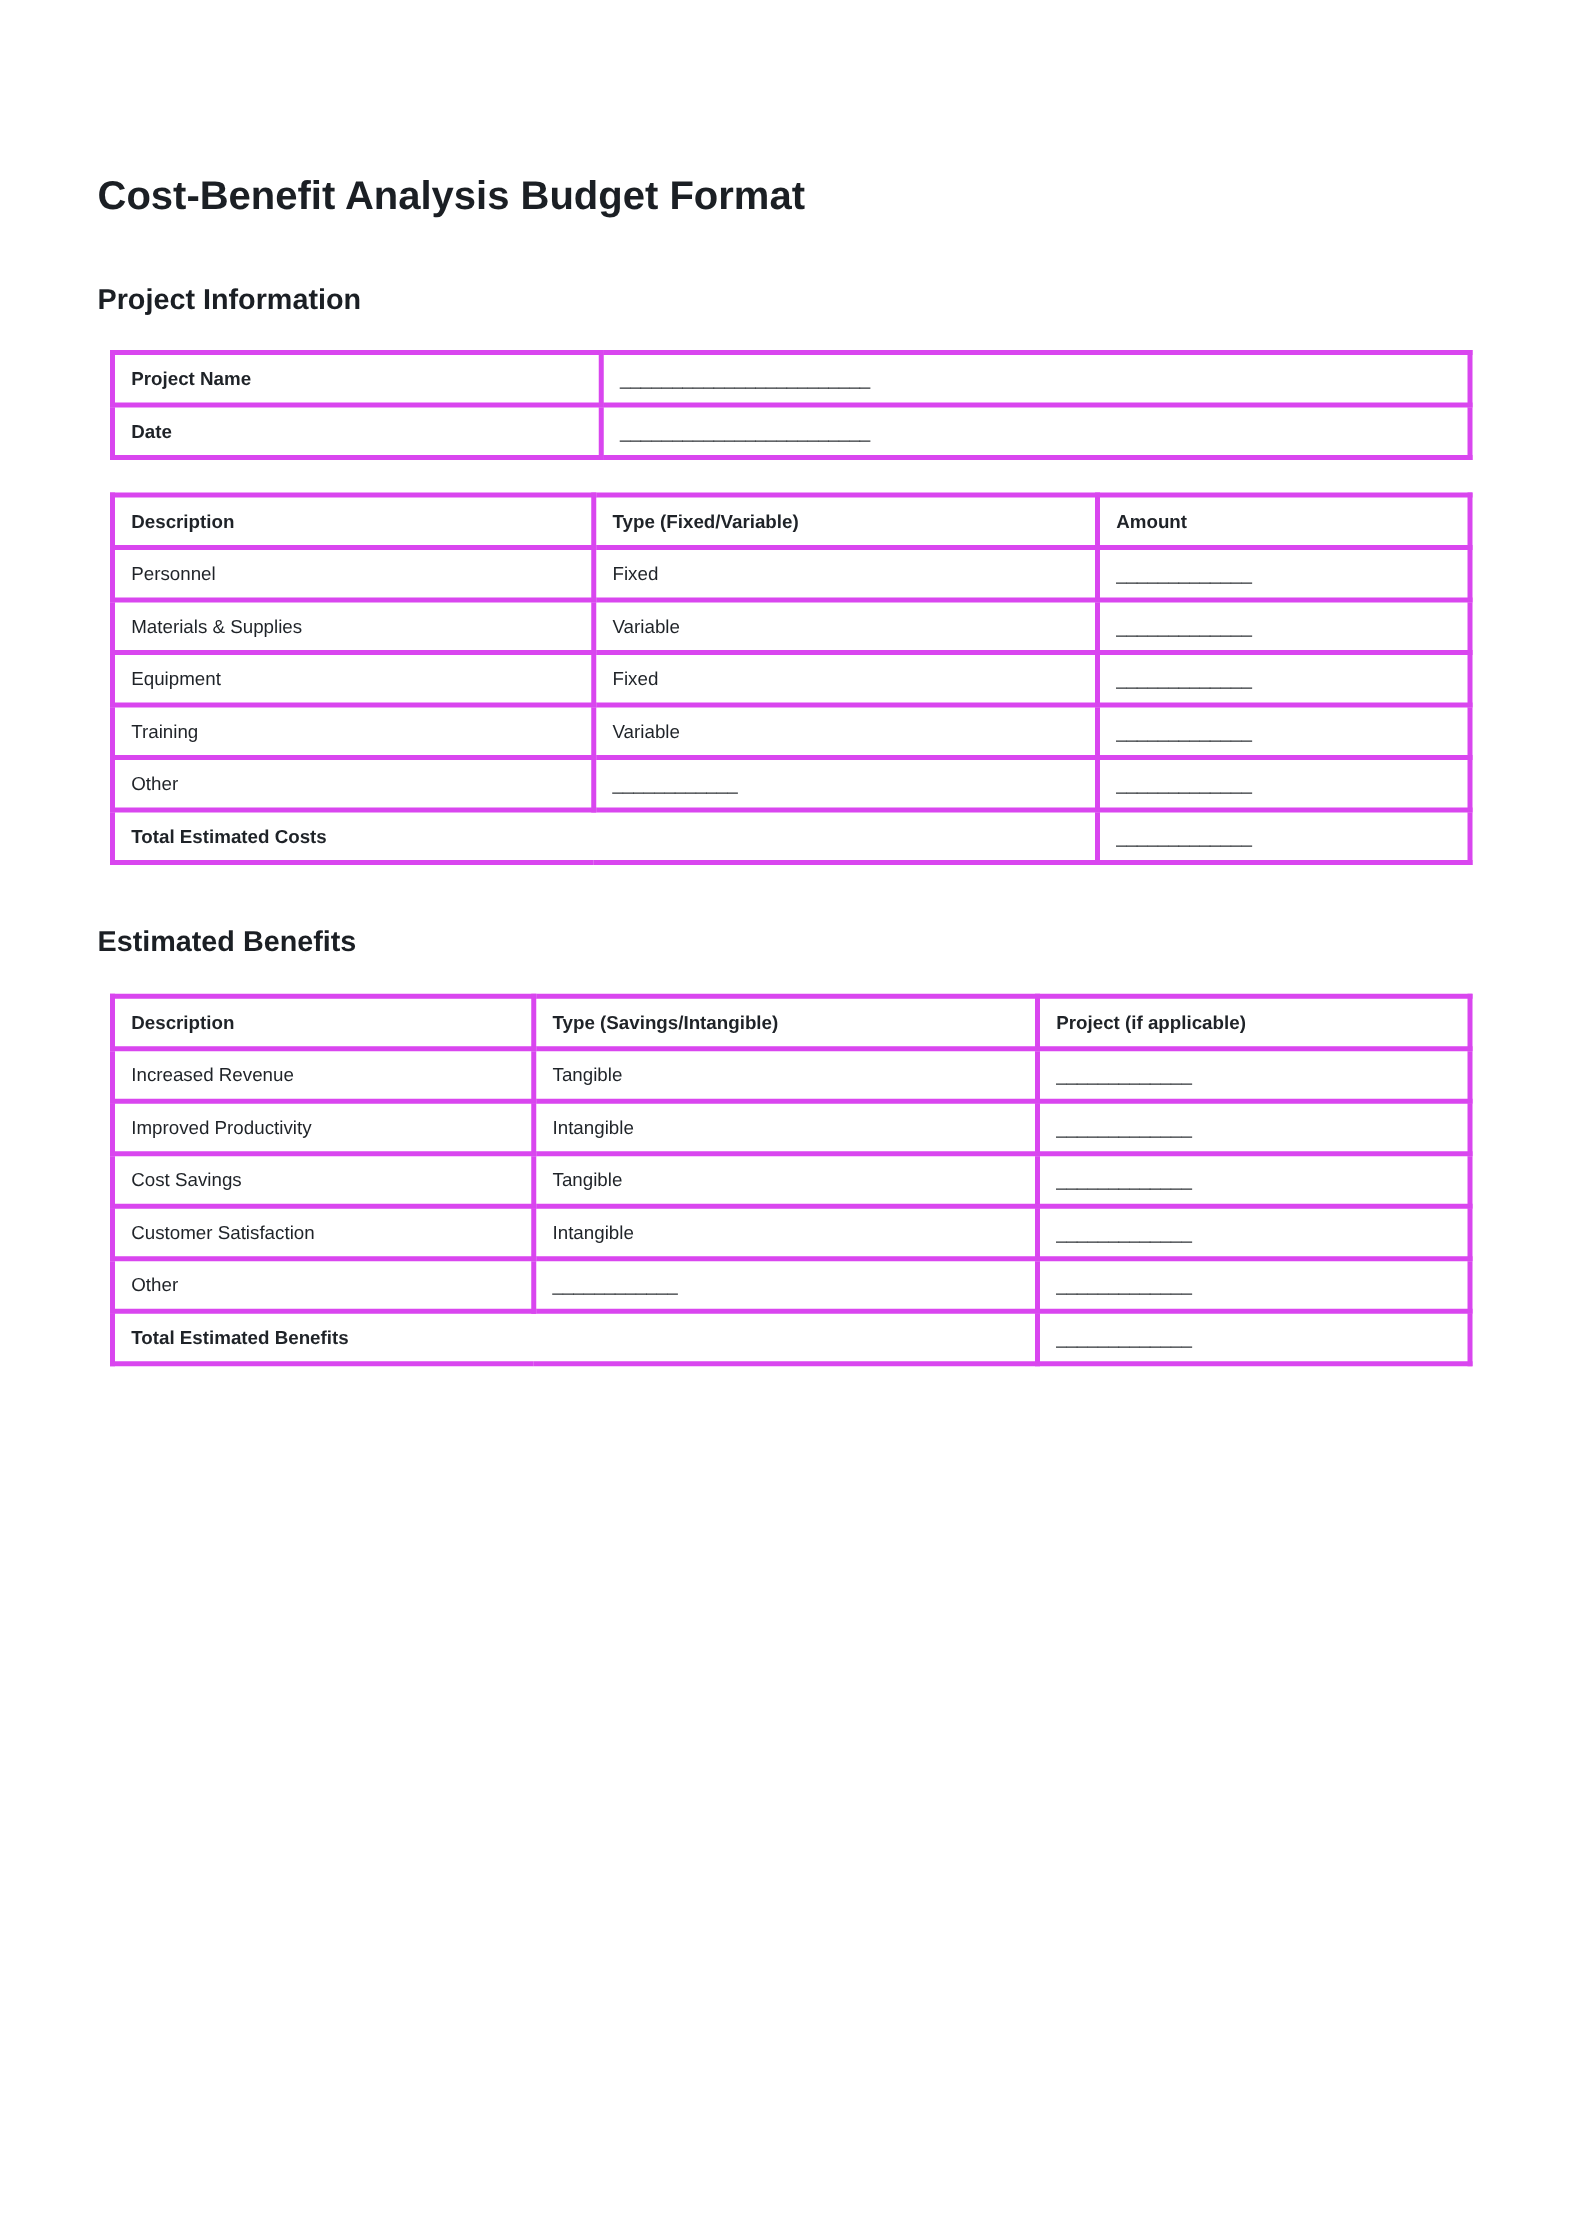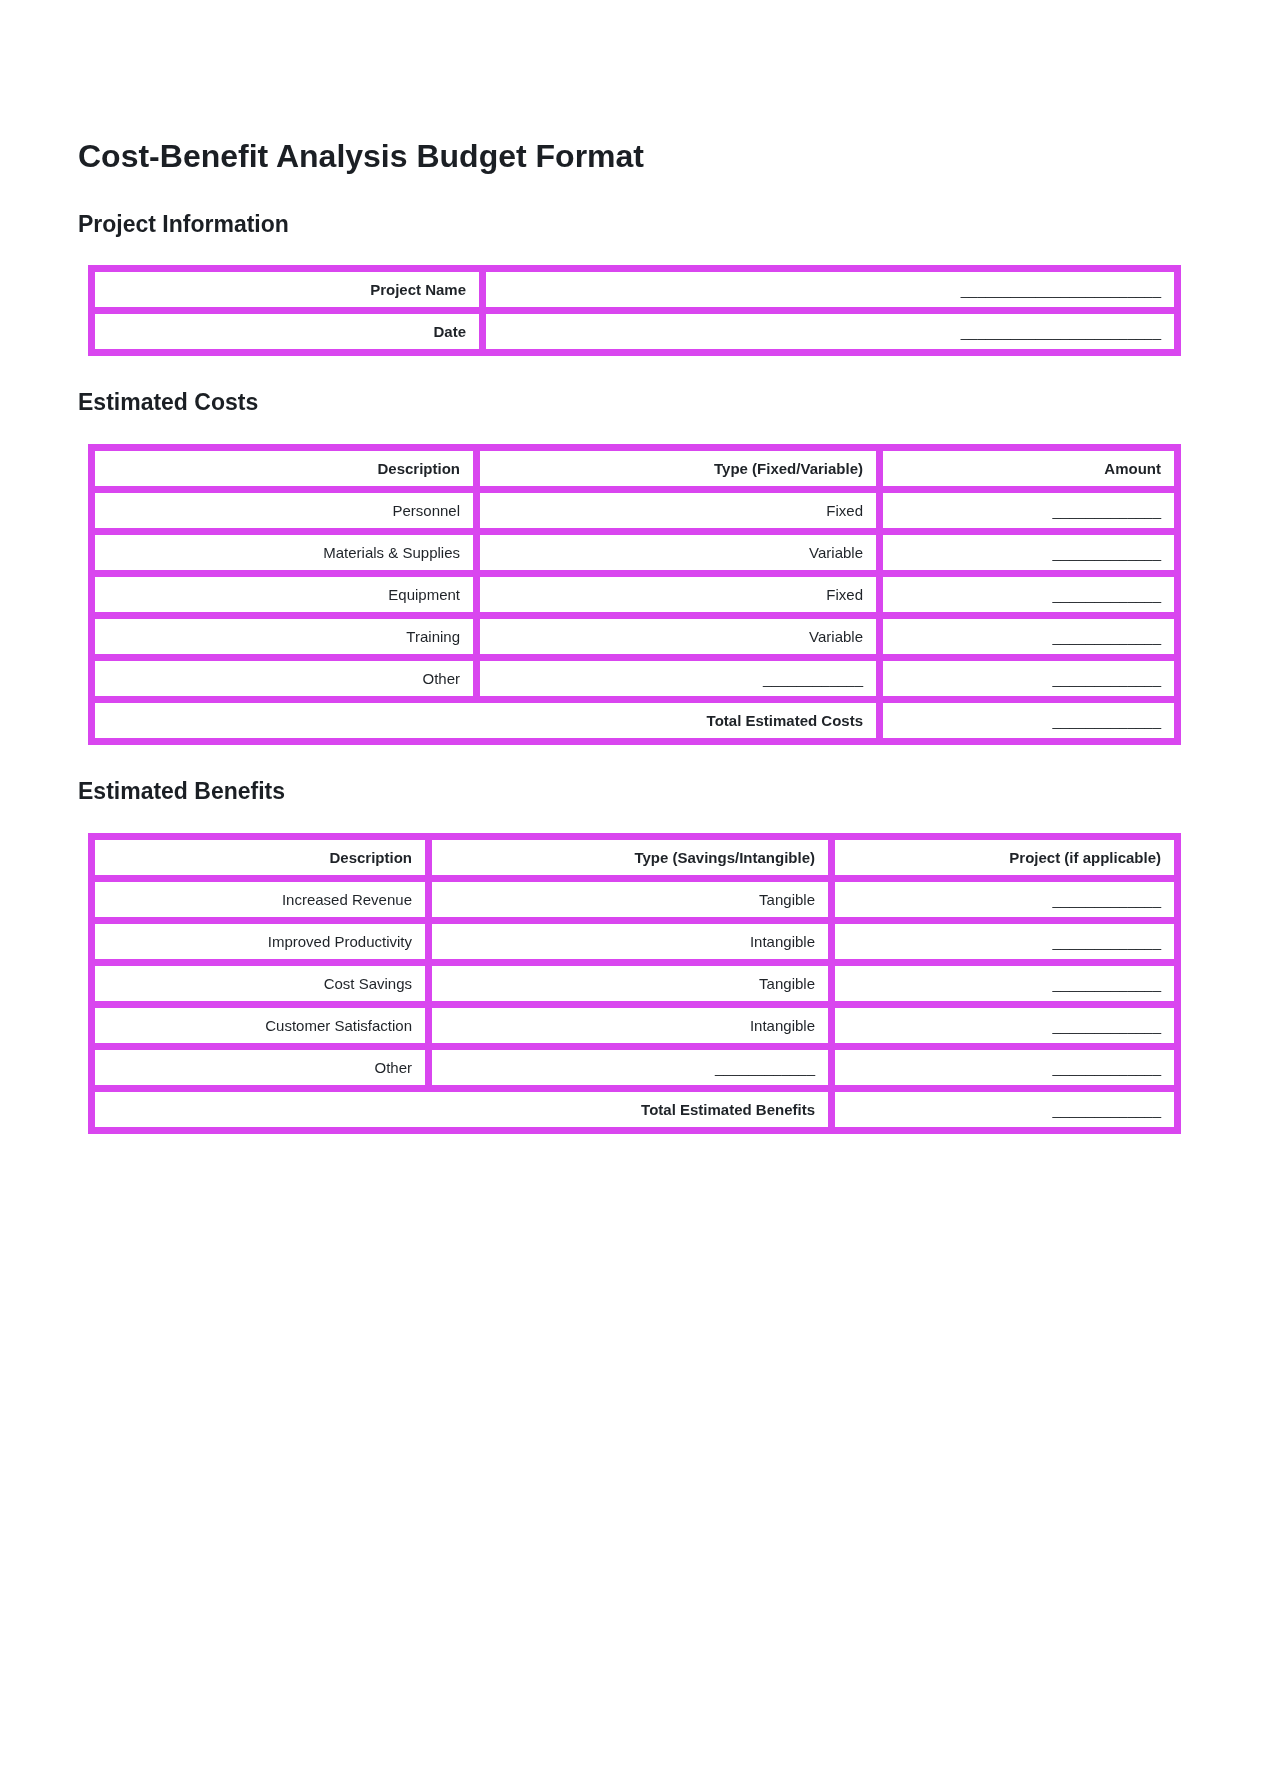--- a/index.html
+++ b/index.html
@@ -17,38 +17,38 @@
   }
   h1 {
     margin: 0;
     padding-top: 136px;
     font-size: 32px;
     line-height: 1.3;
     font-weight: 700;
     color: #1b1f24;
   }
   h2 {
-    margin: 32px 0 0 0;
+    margin: 47px 0 0 0;
     font-size: 23px;
     line-height: 1.3;
     font-weight: 700;
     color: #1b1f24;
   }
   table {
     border-collapse: collapse;
     margin: 26px 0 0 10px;
     width: 1086px;
     table-layout: fixed;
   }
   th, td {
-    border: 7px solid #d946ef;
+    border: 4px solid #d946ef;
     height: 42px;
     padding: 0 13px;
     font-size: 15px;
-    text-align: right;
+    text-align: left;
     vertical-align: middle;
     font-weight: 400;
     overflow: hidden;
     white-space: nowrap;
   }
   th, td.b { font-weight: 700; }
   
   .t-info  col:nth-child(1) { width: 391px; }
   .t-info  col:nth-child(2) { width: 695px; }
   .t-costs col:nth-child(1) { width: 385px; }
@@ -77,21 +77,20 @@
       <td class="b">Project Name</td>
       <td class="blank">________________________</td>
     </tr>
     <tr>
       <td class="b">Date</td>
       <td class="blank">________________________</td>
     </tr>
   </tbody>
     </table>
 
-  <h2>Estimated Costs</h2>
   <table class="t-costs">
     <colgroup>
         <col>
         <col>
         <col>
       </colgroup>
     <tbody>
         <tr>
       <th>Description</th>
       <th>Type (Fixed/Variable)</th>

